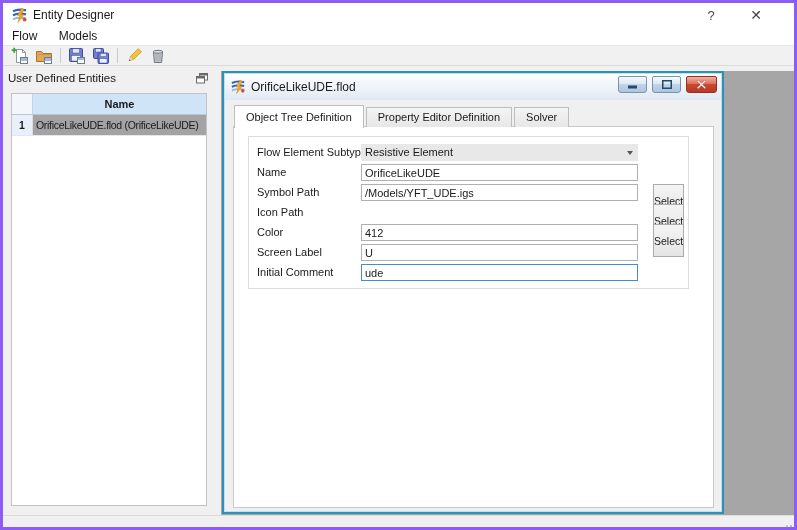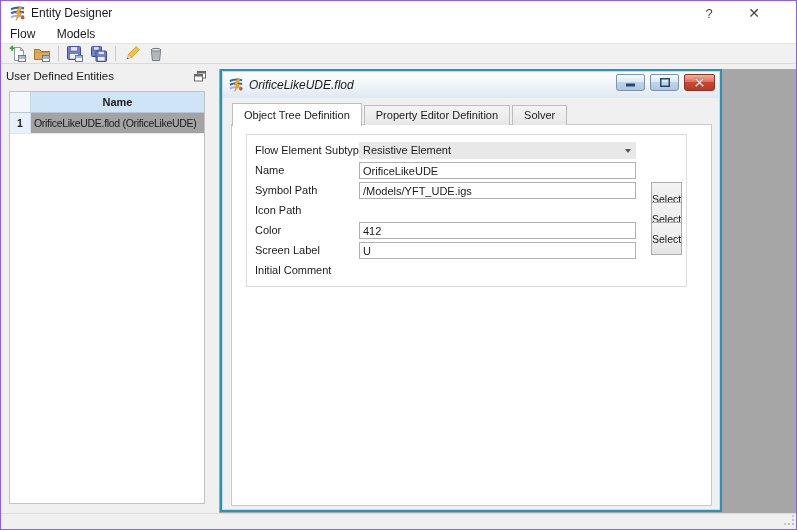--- a/index.html
+++ b/index.html
@@ -1,18 +1,18 @@
 <!DOCTYPE html>
 <html><head>
 <meta charset="utf-8">
 <style>
   * { box-sizing: border-box; }
   html,body { margin:0; padding:0; }
   body { font-family:"Liberation Sans", sans-serif; font-size:12px; color:#1a1a1a; background:#fff; }
-  #screen { position:relative; width:797px; height:530px; background:#fff; overflow:hidden; border:1px solid #8b5cf6; }
+  #screen { position:relative; width:797px; height:530px; background:#fff; overflow:hidden; border:3px solid #8b5cf6; }
 
   
   .titlebar { position:absolute; left:0; top:0; width:797px; height:25px; background:#fff; }
   .app-icon { position:absolute; left:8px; top:4px; width:17px; height:17px; }
   .app-title { position:absolute; left:30px; top:5px; font-size:12px; color:#1a1a1a; }
   .cap-txt { position:absolute; top:0; width:32px; height:25px; text-align:center; line-height:25px; font-size:13px; color:#444; }
   .cap-help { left:692px; }
   .cap-x { left:737px; font-size:14px; }
 
   
@@ -40,21 +40,21 @@
   .udetable .rnum { width:21px; background:#e8f1fb; border-right:1px solid #d4dde8; font-weight:bold; font-size:10.5px; text-align:center; line-height:21px; }
   .udetable .rname { flex:1; background:#a3a3a3; font-size:10.5px; letter-spacing:-0.3px; line-height:21px; padding-left:3px; white-space:nowrap; overflow:hidden; }
 
   
   .mdi { position:absolute; left:218px; top:68px; width:579px; height:444px; background:#a6a6a6; }
 
   
   .child { position:absolute; left:1px; top:0px; width:502px; height:443px;
            border:2px solid #2f8fb5; background:#f0f0f0; box-shadow:inset 0 0 0 1px #bfe0ee; }
   .child-titlebar { position:absolute; left:1px; top:1px; right:1px; height:26px;
-                    background:linear-gradient(180deg,#fdfefe 0%,#edf2f8 60%,#dfe8f2 100%);font-style:italic; }
+                    background:linear-gradient(180deg,#fdfefe 0%,#edf2f8 60%,#dfe8f2 100%); }
   .doc-icon { position:absolute; left:5px; top:5px; width:16px; height:16px; }
   .child-title { position:absolute; left:26px; top:6px; font-size:12px; color:#1a1a1a; }
   .capbtns { position:absolute; right:4px; top:2px; display:flex; gap:5px; }
   .cap-btn { width:29px; height:17px; border:1px solid #7e93a7; border-radius:2px 2px 3px 3px;
              background:linear-gradient(180deg,#f7fafd 0%,#dce8f3 45%,#c2d5e9 46%,#adc6e0 100%);
              display:flex; align-items:center; justify-content:center; padding:0; }
   .cap-close { width:31px; border-color:#8f3326;
              background:linear-gradient(180deg,#efb1a2 0%,#df6f59 45%,#cb4932 46%,#b73a25 100%); }
 
   
@@ -260,20 +260,21 @@
               <button class="select-btn">Select</button>
             </div>
 
             <div class="frow" style="top:107px">
               <span class="flabel">Screen Label</span>
               <input class="ftext" value="U" style="">
             </div>
 
             <div class="frow" style="top:127px">
               <span class="flabel">Initial Comment</span>
+              <input class="ftext focused" value="ude" style="">
             </div>
 
           </div>
         </div>
       </div>
     </div>
   </div>
 
   <div class="statusbar">
     <span class="grip">

